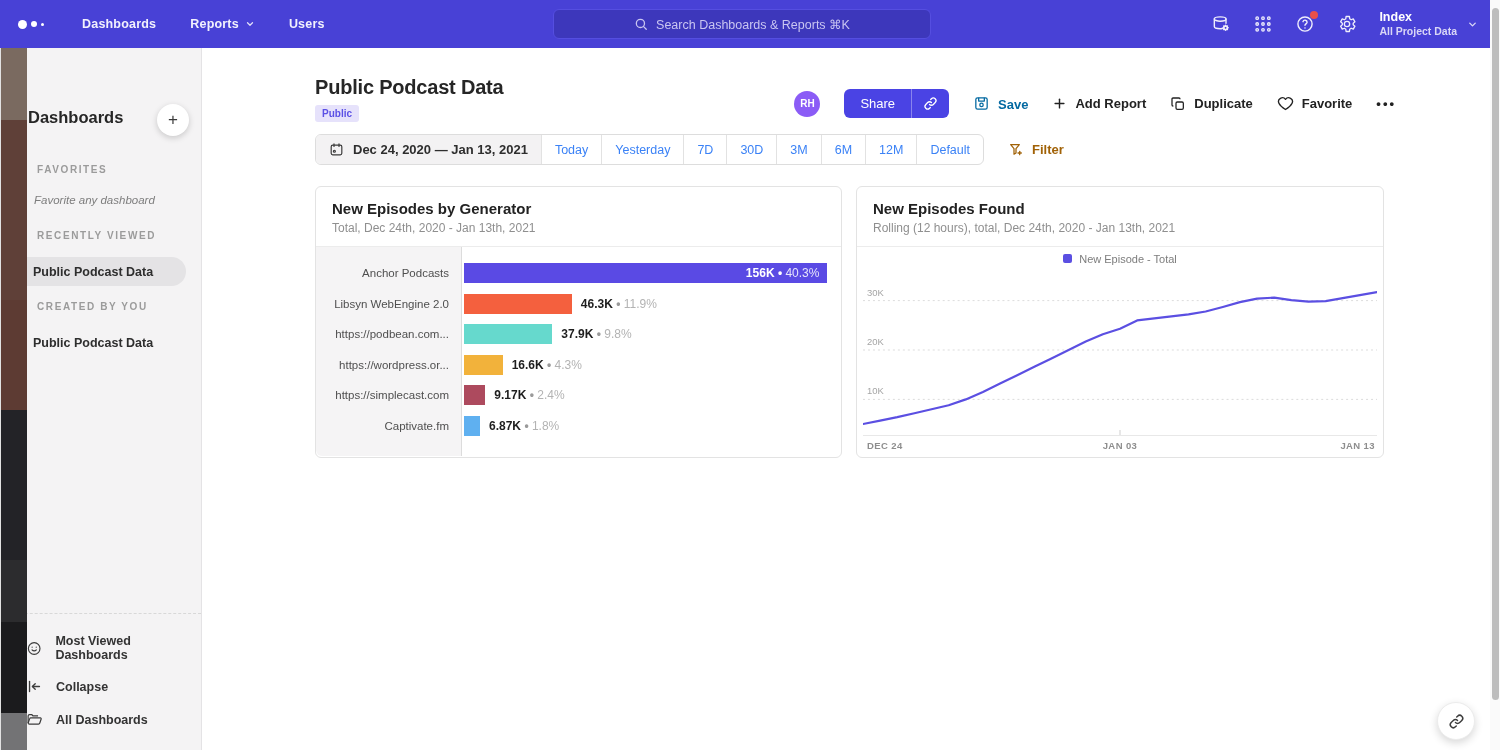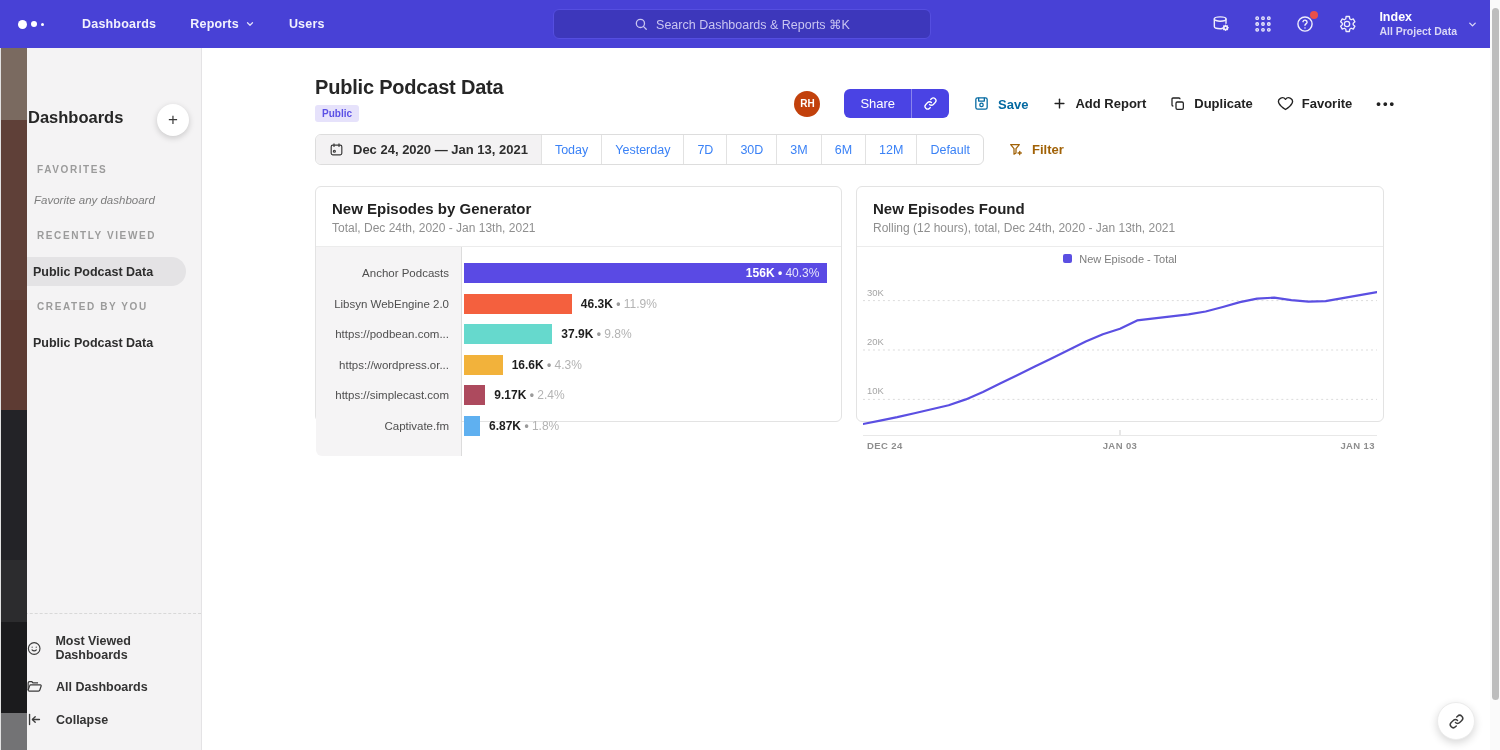--- a/index.html
+++ b/index.html
@@ -39,37 +39,37 @@
   .sb-footer { position:absolute; left:0; bottom:0; width:100%; border-top:1px dashed #d8d8d8; padding:12px 0 14px 0; }
   .sb-foot-item { display:flex; align-items:center; gap:13px; padding:8px 0 8px 21px; font-size:12.5px; font-weight:700; color:#333; cursor:pointer; }
   .sb-foot-item svg { color:#3c3c3c; }
 
   
   .main { position:absolute; left:203px; top:48px; width:1297px; height:702px; background:#fff; }
   .page-title { position:absolute; left:112px; top:28px; font-size:20px; font-weight:700; color:#262626; letter-spacing:-.2px; }
   .page-badge { position:absolute; left:112px; top:57px; background:#e6e2fb; color:#5b50e5; font-size:10px; font-weight:700; padding:3px 7px; border-radius:3px; }
 
   .actions { position:absolute; right:104px; top:41px; display:flex; align-items:center; gap:24px; }
-  .avatar { width:26px; height:26px; border-radius:50%; background:#c2410c; color:#fff; font-size:10px; font-weight:700; display:flex; align-items:center; justify-content:center; cursor:pointer; }
+  .avatar { width:26px; height:26px; border-radius:50%; background:#8b5cf6; color:#fff; font-size:10px; font-weight:700; display:flex; align-items:center; justify-content:center; cursor:pointer; }
   .share-btn { display:flex; align-items:stretch; background:#4a43e4; border-radius:6px; overflow:hidden; height:29px; cursor:pointer; }
   .share-main { color:#fff; font-size:13px; font-weight:400; display:flex; align-items:center; padding:0 16px; }
   .share-link { display:flex; align-items:center; padding:0 11px; border-left:1px solid rgba(255,255,255,.35); color:#fff; }
   .act-btn { display:flex; align-items:center; gap:8px; font-size:13px; font-weight:700; color:#222; cursor:pointer; white-space:nowrap; }
   .act-btn.disabled { color:#0369a1; cursor:default;align-items:flex-end; }
   .act-btn svg { flex:none; }
   .dots-btn { font-size:13px; letter-spacing:2px; color:#222; font-weight:700; cursor:pointer; }
 
   .date-row { position:absolute; left:112px; top:86px; display:flex; align-items:center; }
   .seg-group { display:flex; align-items:stretch; border:1px solid #ddd; border-radius:6px; overflow:hidden; height:31px; background:#fff; }
   .seg { display:flex; align-items:center; padding:0 13px; font-size:12.5px; color:#3b82f6; border-left:1px solid #e2e2e2; cursor:pointer; white-space:nowrap; }
   .seg.range { border-left:none; background:#f3f2f3; color:#2e2e2e; font-weight:700; font-size:13px; gap:9px; padding:0 13px; }
   .filter-btn { display:flex; align-items:center; gap:8px; margin-left:24px; font-size:13px; font-weight:700; color:#a16207; cursor:pointer; }
 
   
-  .card { position:absolute; top:138px; height:236px; background:#fff; border:1px solid #e3e3e3; border-radius:6px; }
+  .card { position:absolute; top:138px; height:272px; background:#fff; border:1px solid #e3e3e3; border-radius:6px; }
   .card.generator { left:112px; width:527px; }
   .card.episodes  { left:653px; width:528px; }
   .card-head { padding:13px 16px 11px 16px; border-bottom:1px solid #ececec; }
   .card-title { font-size:15px; font-weight:700; color:#222; }
   .card-sub { font-size:12px; color:#8f8f8f; margin-top:4px; }
 
   
   .gen-body { position:relative; height:209px; }
   .gen-labelcol { position:absolute; left:0; top:0; bottom:0; width:146px; background:#f5f4f5; border-right:1px solid #dcdcdc; border-radius:0 0 0 6px; }
   .gen-rows { position:absolute; left:0; top:11px; right:0; }
@@ -227,33 +227,33 @@
     <div class="sb-foot-item">
       <svg width="17" height="17" viewBox="0 0 24 24" fill="none" stroke="currentColor" stroke-width="1.7" stroke-linecap="round">
           <circle cx="12" cy="12" r="8.5"></circle>
           <line x1="9" y1="10" x2="9" y2="10.1"></line>
           <line x1="15" y1="10" x2="15" y2="10.1"></line>
           <path d="M8.8 14a4.3 4.3 0 0 0 6.4 0"></path>
         </svg>
       <span>Most Viewed Dashboards</span>
     </div>
     <div class="sb-foot-item">
-      <svg width="17" height="17" viewBox="0 0 24 24" fill="none" stroke="currentColor" stroke-width="1.7" stroke-linejoin="round">
-          <path d="M3 17V7a2 2 0 0 1 2-2h3l2 2h7"></path>
-          <path d="M3 17l2.2-6.2A1.6 1.6 0 0 1 6.7 9.7H20.3a1.2 1.2 0 0 1 1.1 1.6L19.5 17a2 2 0 0 1-1.9 1.4H4.7A1.7 1.7 0 0 1 3 17z"></path>
-        </svg>
-      <span>All Dashboards</span>
-    </div>
-    <div class="sb-foot-item">
       <svg width="17" height="17" viewBox="0 0 24 24" fill="none" stroke="currentColor" stroke-width="1.9" stroke-linecap="round" stroke-linejoin="round">
           <line x1="5" y1="5" x2="5" y2="19"></line>
           <line x1="19" y1="12" x2="9.5" y2="12"></line>
           <polyline points="13 8 9 12 13 16"></polyline>
         </svg>
       <span>Collapse</span>
+    </div>
+    <div class="sb-foot-item">
+      <svg width="17" height="17" viewBox="0 0 24 24" fill="none" stroke="currentColor" stroke-width="1.7" stroke-linejoin="round">
+          <path d="M3 17V7a2 2 0 0 1 2-2h3l2 2h7"></path>
+          <path d="M3 17l2.2-6.2A1.6 1.6 0 0 1 6.7 9.7H20.3a1.2 1.2 0 0 1 1.1 1.6L19.5 17a2 2 0 0 1-1.9 1.4H4.7A1.7 1.7 0 0 1 3 17z"></path>
+        </svg>
+      <span>All Dashboards</span>
     </div>
   </div>
 </aside>
 
 <main class="main">
   <h1 class="page-title">Public Podcast Data</h1>
   <span class="page-badge">Public</span>
 
   <div class="actions">
     <span class="avatar">RH</span>

